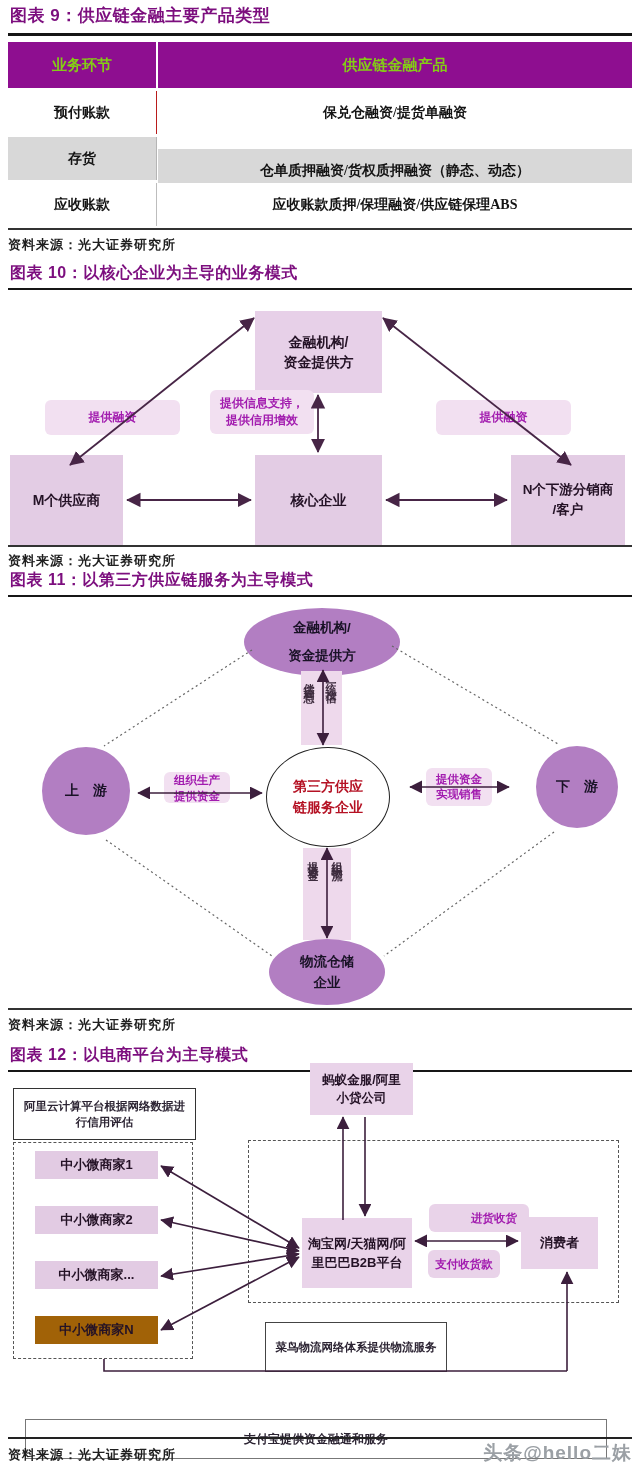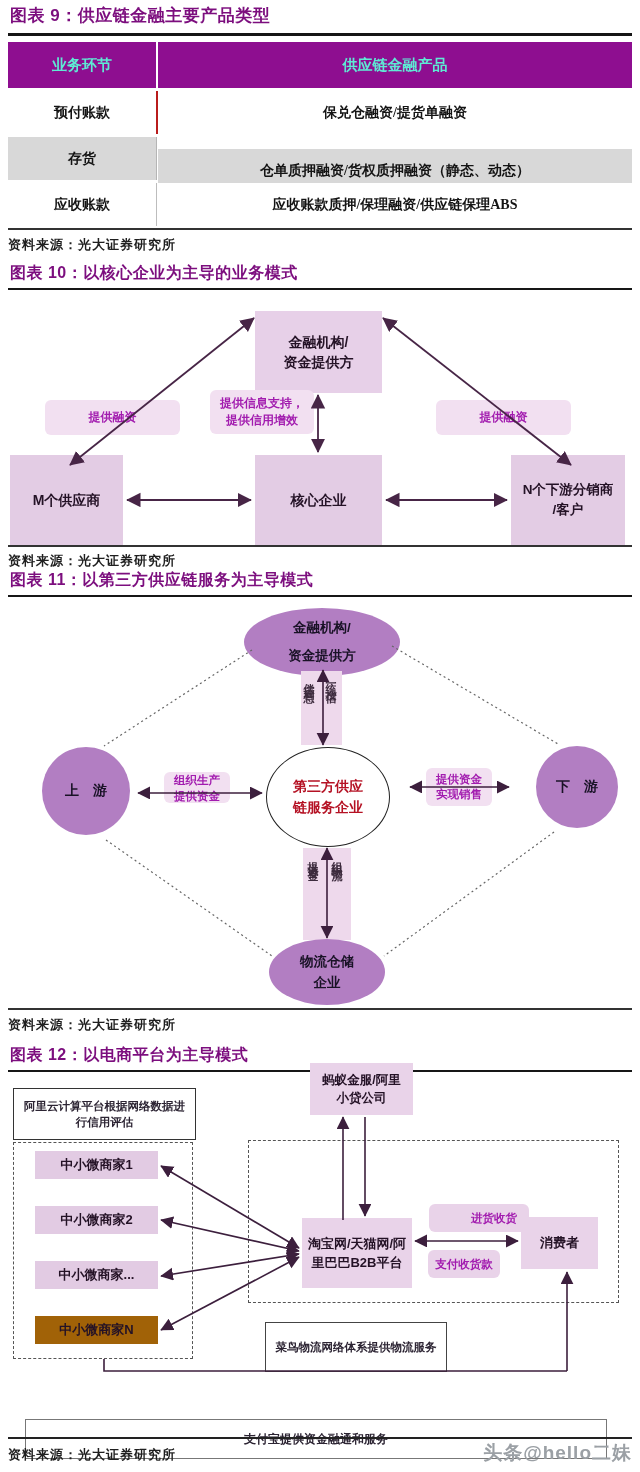--- a/index.html
+++ b/index.html
@@ -11,36 +11,36 @@
   .cap{position:absolute;left:8px;font-family:"Liberation Serif",serif;font-weight:bold;font-size:13px;color:#1f1f1f;letter-spacing:1px;white-space:nowrap;}
   .cell{position:absolute;display:flex;align-items:center;justify-content:center;text-align:center;}
   .box{position:absolute;display:flex;flex-direction:column;align-items:center;justify-content:center;text-align:center;}
   .nfill{background:#e3cce4;color:#241226;font-weight:bold;font-size:14px;line-height:20px;}
   .lbl{background:#f2e0f1;color:#a21caf;font-size:12px;line-height:17px;font-family:"Liberation Serif",serif;font-weight:bold;border-radius:6px;}
   .ellipse{border-radius:50%;background:#b27ec2;color:#191226;font-weight:bold;}
   .vtext{position:absolute;writing-mode:vertical-rl;text-orientation:upright;font-size:11px;line-height:13px;
          font-family:"Liberation Serif",serif;font-weight:bold;color:#3d2b3e;letter-spacing:3px;}
   .vband{position:absolute;background:#eed9ec;}
   svg.ov{position:absolute;pointer-events:none;}
-  .hdrcell{color:#5eead4;font-weight:bold;font-size:15px;background:#8e0e90;}
+  .hdrcell{color:#84cc16;font-weight:bold;font-size:15px;background:#8e0e90;}
   .trow{font-family:"Liberation Serif",serif;font-weight:bold;font-size:14px;color:#141414;}
   .watermark{position:absolute;font-weight:bold;font-size:19px;color:#9ba0a5;letter-spacing:1px;}
 </style>
 </head>
 <body>
 
 <div class="page">
 
   <div class="ftitle" style="top:4px;font-size:17px;">图表 9：供应链金融主要产品类型</div>
   <div class="rule" style="top:33px;height:3px;"></div>
 
   <div class="cell hdrcell" style="left:8px;top:42px;width:148px;height:46px;border-right:2px solid #fff;">业务环节</div>
   <div class="cell hdrcell" style="left:158px;top:42px;width:474px;height:46px;">供应链金融产品</div>
 
-  <div class="cell trow" style="left:8px;top:91px;width:148px;height:43px;background:#fff;border-right:6px solid #b91c1c;">预付账款</div>
+  <div class="cell trow" style="left:8px;top:91px;width:148px;height:43px;background:#fff;border-right:1px solid #b91c1c;">预付账款</div>
   <div class="cell trow" style="left:158px;top:91px;width:474px;height:43px;background:#fff;">保兑仓融资/提货单融资</div>
 
   <div class="cell trow" style="left:8px;top:137px;width:148px;height:43px;background:#d8d8d8;border-right:1px solid #b5b5b5;">存货</div>
   <div class="cell trow" style="left:158px;top:149px;width:474px;height:43px;background:#d8d8d8;">仓单质押融资/货权质押融资（静态、动态）</div>
 
   <div class="cell trow" style="left:8px;top:183px;width:148px;height:43px;background:#fff;border-right:1px solid #bdbdbd;">应收账款</div>
   <div class="cell trow" style="left:158px;top:183px;width:474px;height:43px;background:#fff;">应收账款质押/保理融资/供应链保理ABS</div>
 
   <div class="rule" style="top:228px;height:2px;background:#333;"></div>
   <div class="cap" style="top:236px;">资料来源：光大证券研究所</div>

